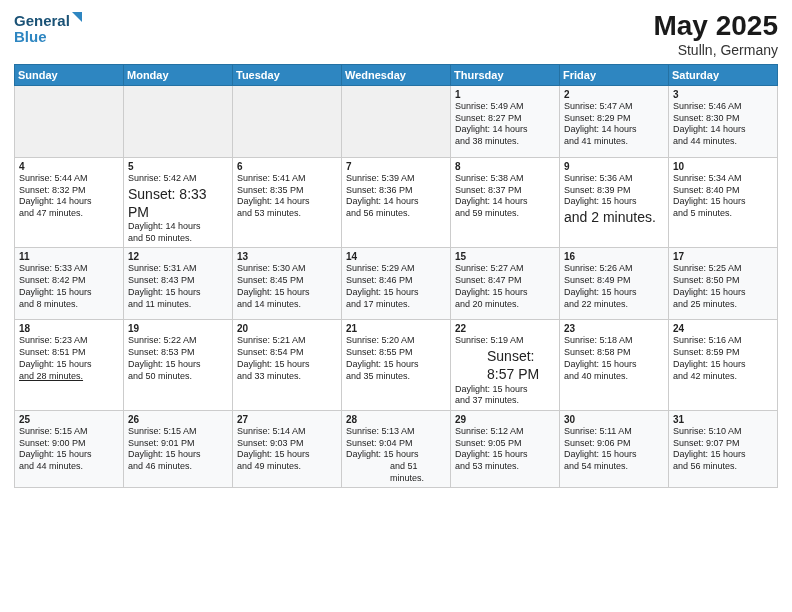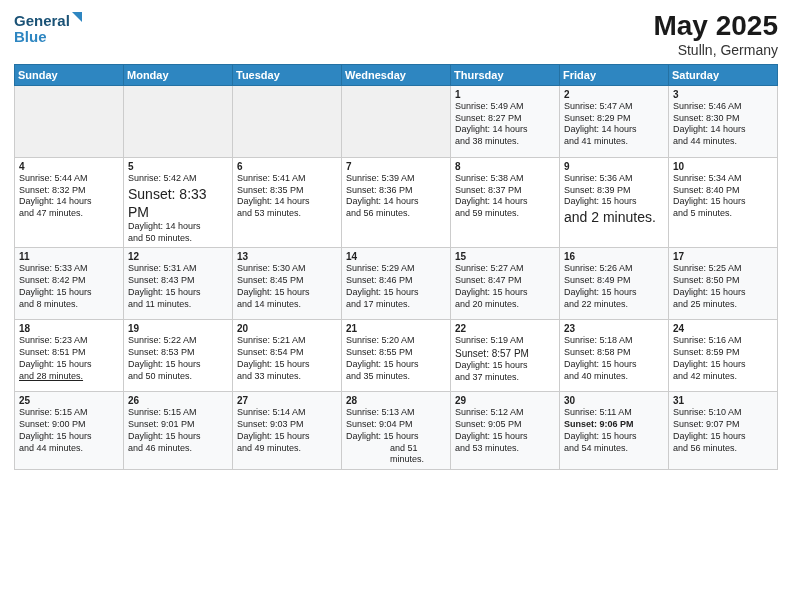--- a/index.html
+++ b/index.html
@@ -259,21 +259,21 @@
           <td>
             <span class="day-num">21</span>
             <div style="font-size: 9px; line-height: 1.3;">Sunrise: 5:20 AM</div>
             <div style="font-size: 9px; line-height: 1.3;">Sunset: 8:55 PM</div>
             <div style="font-size: 9px; line-height: 1.3;">Daylight: 15 hours</div>
             <div style="font-size: 9px; line-height: 1.3;">and 35 minutes.</div>
           </td>
           <td>
             <span class="day-num">22</span>
             <div style="font-size: 9px; line-height: 1.3;">Sunrise: 5:19 AM</div>
-            <div style="font-size: 10px; line-height: 1.3;">Sunset: 8:57 PM</div>
+            <div style="font-size: 14px; line-height: 1.3; margin-left: 32px;">Sunset: 8:57 PM</div>
             <div style="font-size: 9px; line-height: 1.3;">Daylight: 15 hours</div>
             <div style="font-size: 9px; line-height: 1.3;">and 37 minutes.</div>
           </td>
           <td>
             <span class="day-num">23</span>
             <div style="font-size: 9px; line-height: 1.3;">Sunrise: 5:18 AM</div>
             <div style="font-size: 9px; line-height: 1.3;">Sunset: 8:58 PM</div>
             <div style="font-size: 9px; line-height: 1.3;">Daylight: 15 hours</div>
             <div style="font-size: 9px; line-height: 1.3;">and 40 minutes.</div>
           </td>
@@ -317,21 +317,21 @@
           <td>
             <span class="day-num">29</span>
             <div style="font-size: 9px; line-height: 1.3;">Sunrise: 5:12 AM</div>
             <div style="font-size: 9px; line-height: 1.3;">Sunset: 9:05 PM</div>
             <div style="font-size: 9px; line-height: 1.3;">Daylight: 15 hours</div>
             <div style="font-size: 9px; line-height: 1.3;">and 53 minutes.</div>
           </td>
           <td>
             <span class="day-num">30</span>
             <div style="font-size: 9px; line-height: 1.3;">Sunrise: 5:11 AM</div>
-            <div style="font-size: 9px; line-height: 1.3; font-weight: bold;">Sunset: 9:06 PM</div>
+            <div style="font-size: 9px; line-height: 1.3;">Sunset: 9:06 PM</div>
             <div style="font-size: 9px; line-height: 1.3;">Daylight: 15 hours</div>
             <div style="font-size: 9px; line-height: 1.3;">and 54 minutes.</div>
           </td>
           <td>
             <span class="day-num">31</span>
             <div style="font-size: 9px; line-height: 1.3;">Sunrise: 5:10 AM</div>
             <div style="font-size: 9px; line-height: 1.3;">Sunset: 9:07 PM</div>
             <div style="font-size: 9px; line-height: 1.3;">Daylight: 15 hours</div>
             <div style="font-size: 9px; line-height: 1.3;">and 56 minutes.</div>
           </td>

